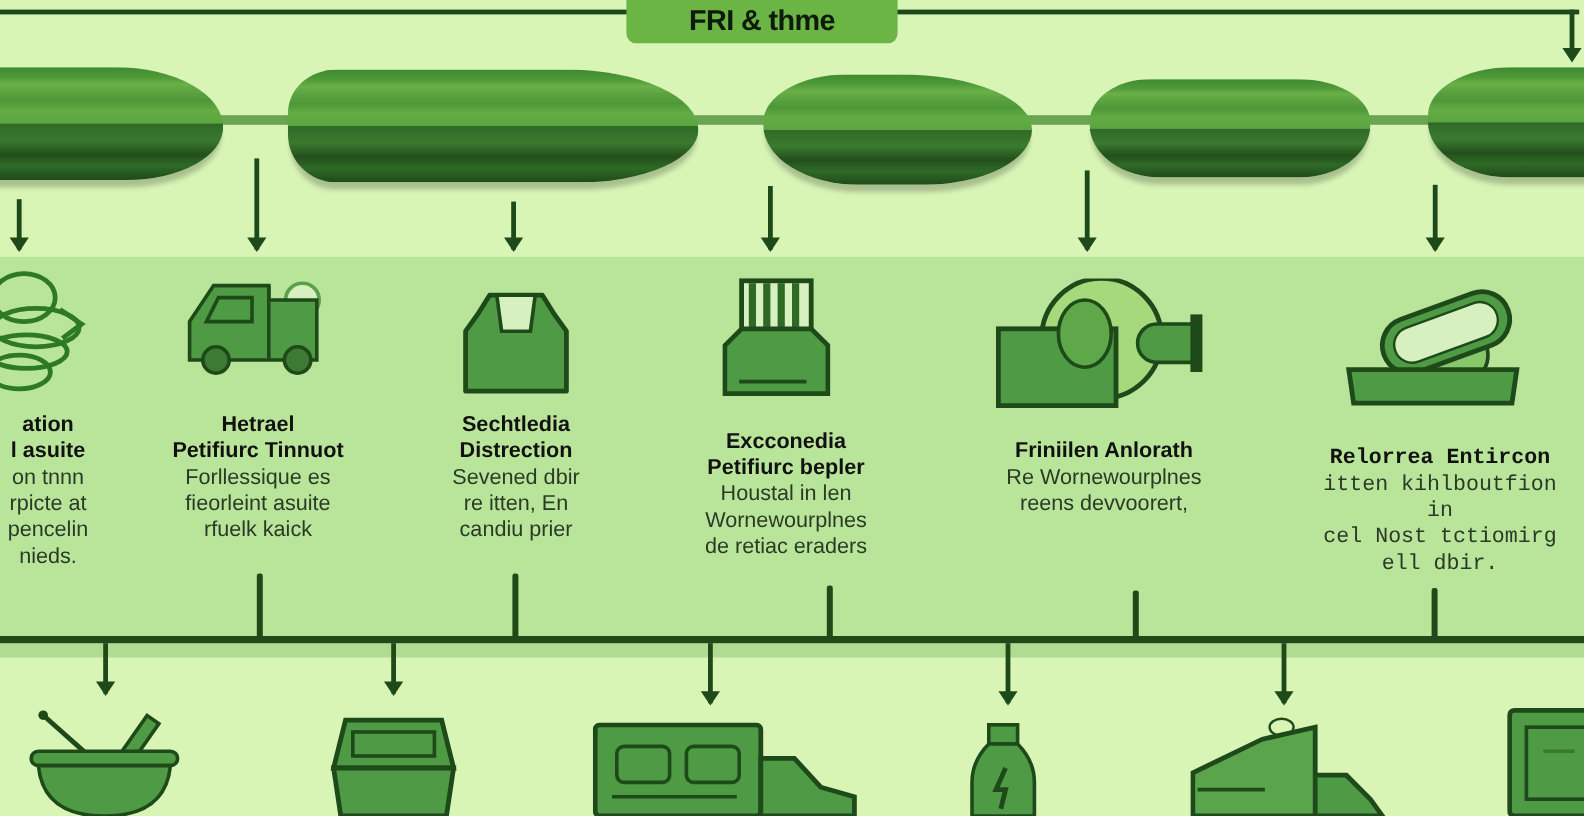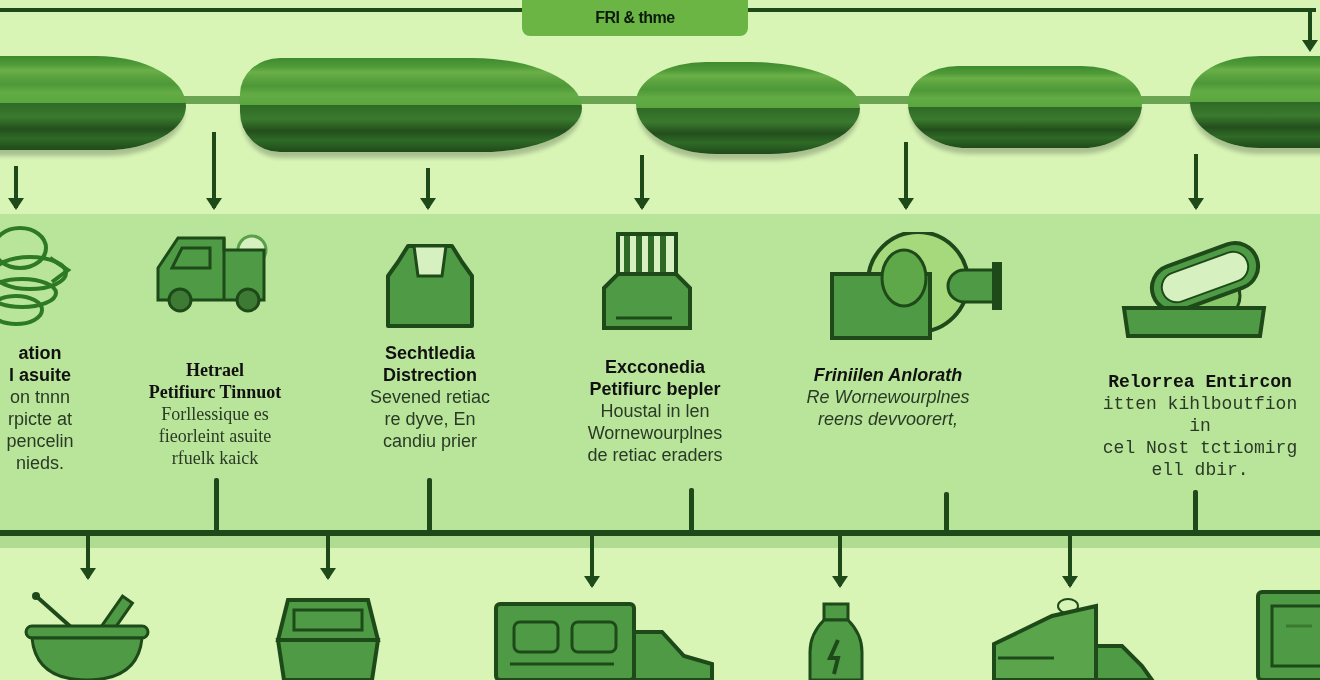--- a/index.html
+++ b/index.html
@@ -1,21 +1,21 @@
 <!DOCTYPE html>
 <html><head>
 <meta charset="utf-8">
 <style>
   html, body { margin:0; padding:0; }
   body { width:1320px; height:680px; overflow:hidden; background:#d8f5b6; font-family:"Liberation Sans", sans-serif; position:relative; }
   .abs { position:absolute; }
   .top-line { left:0; top:8px; width:1316px; height:4px; background:#1e4a1a; }
   .top-line-right-down { left:1308px; top:8px; width:4px; height:36px; background:#1e4a1a; }
   .title-box { left:522px; top:0; width:226px; height:36px; background:#6bb545; border-radius:0 0 8px 8px; display:flex; align-items:center; justify-content:center; }
-  .title-text { font-weight:bold; font-size:16px; color:#0e1a0c; letter-spacing:-0.5px; }
+  .title-text { font-weight:bold; font-size:24px; color:#0e1a0c; letter-spacing:-0.5px; }
   .stem-line { left:0; top:96px; width:1320px; height:8px; background:#6ba552; }
   .pod { position:absolute; overflow:hidden; box-shadow:0 8px 4px -2px rgba(0,0,0,0.22); }
   .pod .top { position:absolute; left:0; right:0; top:0; height:50%; background:linear-gradient(180deg,#3f8a2e 0%,#4f9a38 18%,#6ab048 30%,#5aa23f 45%,#4e9838 60%,#63ac45 78%,#5aa63e 100%); }
   .pod .bot { position:absolute; left:0; right:0; bottom:0; height:50%; background:linear-gradient(180deg,#2f6a26 0%,#3a7a2e 30%,#234f1c 55%,#2f6a26 75%,#1f4a1a 100%); }
   .panel { left:0; top:214px; width:1320px; height:320px; background:#b9e59a; }
   .panel-shade { left:0; top:534px; width:1320px; height:14px; background:#b0dc92; }
   .bus { left:0; top:530px; width:1320px; height:6px; background:#1e4a1a; }
   .arrow { position:absolute; width:4px; background:#1e4a1a; }
   .arrow::after { content:""; position:absolute; left:-6px; bottom:-2px; border-left:8px solid transparent; border-right:8px solid transparent; border-top:12px solid #1e4a1a; }
   .tick { position:absolute; width:5px; background:#1e4a1a; border-radius:2px; }
@@ -114,42 +114,42 @@
 </svg>
 
 <div class="step-text" style="left:-60px;top:342px;width:200px;">
   <div class="step-title">ation</div>
   <div class="step-title">l asuite</div>
   <div class="step-desc">on tnnn</div>
   <div class="step-desc">rpicte at</div>
   <div class="step-desc">pencelin</div>
   <div class="step-desc">nieds.</div>
 </div>
-<div class="step-text" style="left:110px;top:359px;width:210px;font-family:Liberation Serif, serif;">
+<div class="step-text" style="left:110px;top:342px;width:210px;">
   <div class="step-title">Hetrael</div>
   <div class="step-title">Petifiurc Tinnuot</div>
   <div class="step-desc">Forllessique es</div>
   <div class="step-desc">fieorleint asuite</div>
   <div class="step-desc">rfuelk kaick</div>
 </div>
 <div class="step-text" style="left:340px;top:342px;width:180px;">
   <div class="step-title">Sechtledia</div>
   <div class="step-title">Distrection</div>
-  <div class="step-desc">Sevened retiac</div>
-  <div class="step-desc">re dyve, En</div>
+  <div class="step-desc">Sevened dbir</div>
+  <div class="step-desc">re itten, En</div>
   <div class="step-desc">candiu prier</div>
 </div>
 <div class="step-text" style="left:550px;top:356px;width:210px;">
   <div class="step-title">Excconedia</div>
   <div class="step-title">Petifiurc bepler</div>
   <div class="step-desc">Houstal in len</div>
   <div class="step-desc">Wornewourplnes</div>
   <div class="step-desc">de retiac eraders</div>
 </div>
-<div class="step-text" style="left:768px;top:364px;width:240px;font-style:italic;">
+<div class="step-text" style="left:800px;top:364px;width:240px;">
   <div class="step-title">Friniilen Anlorath</div>
   <div class="step-desc">Re Wornewourplnes</div>
   <div class="step-desc">reens devvoorert,</div>
 </div>
 <div class="step-text" style="left:1090px;top:371px;width:220px;font-family:Liberation Mono, monospace;">
   <div class="step-title">Relorrea Entircon</div>
   <div class="step-desc">itten kihlboutfion in</div>
   <div class="step-desc">cel Nost tctiomirg</div>
   <div class="step-desc">ell dbir.</div>
 </div>

